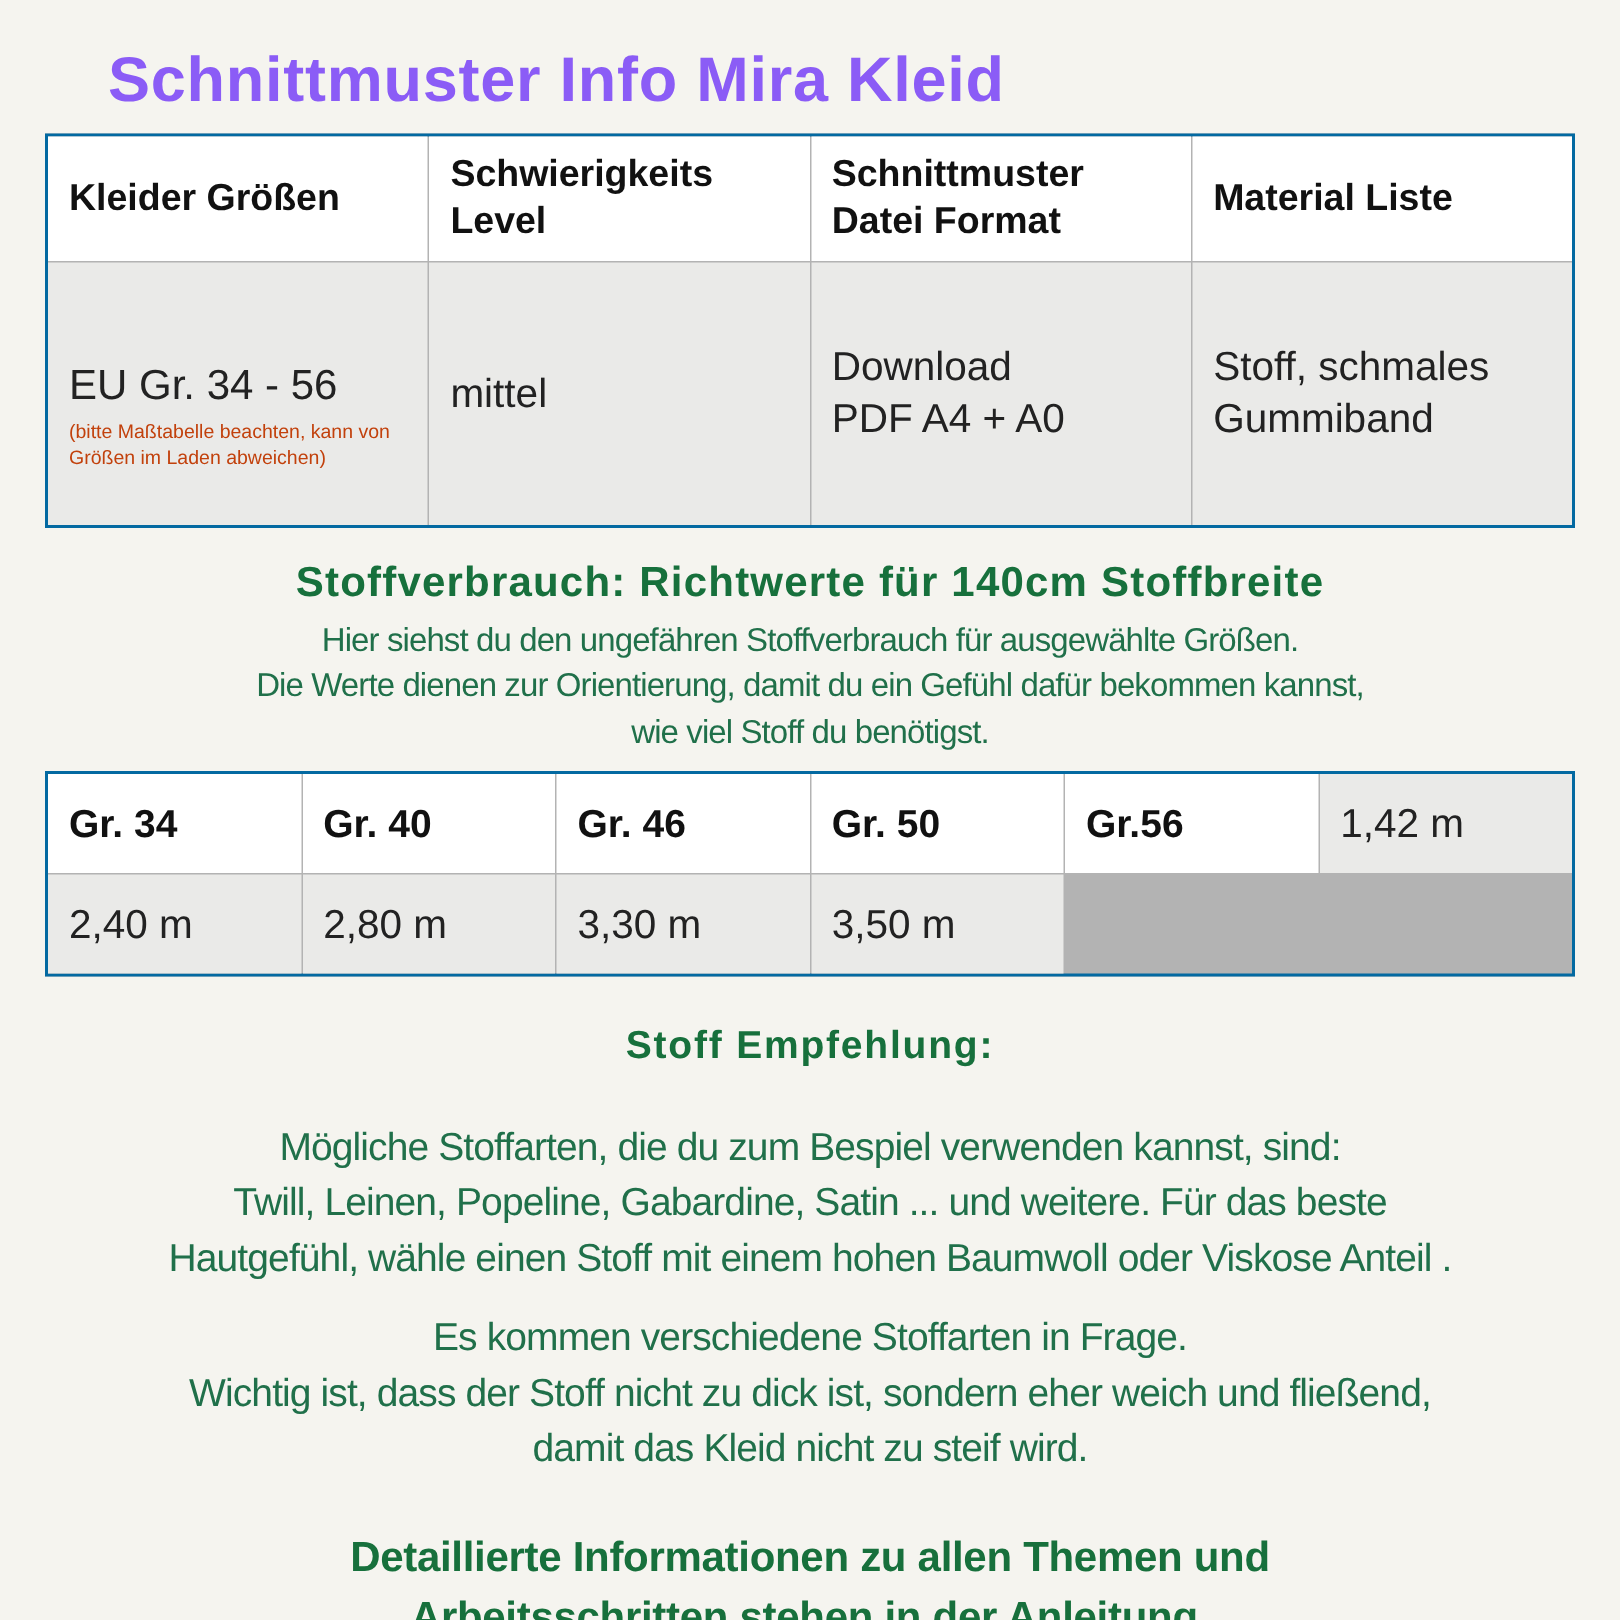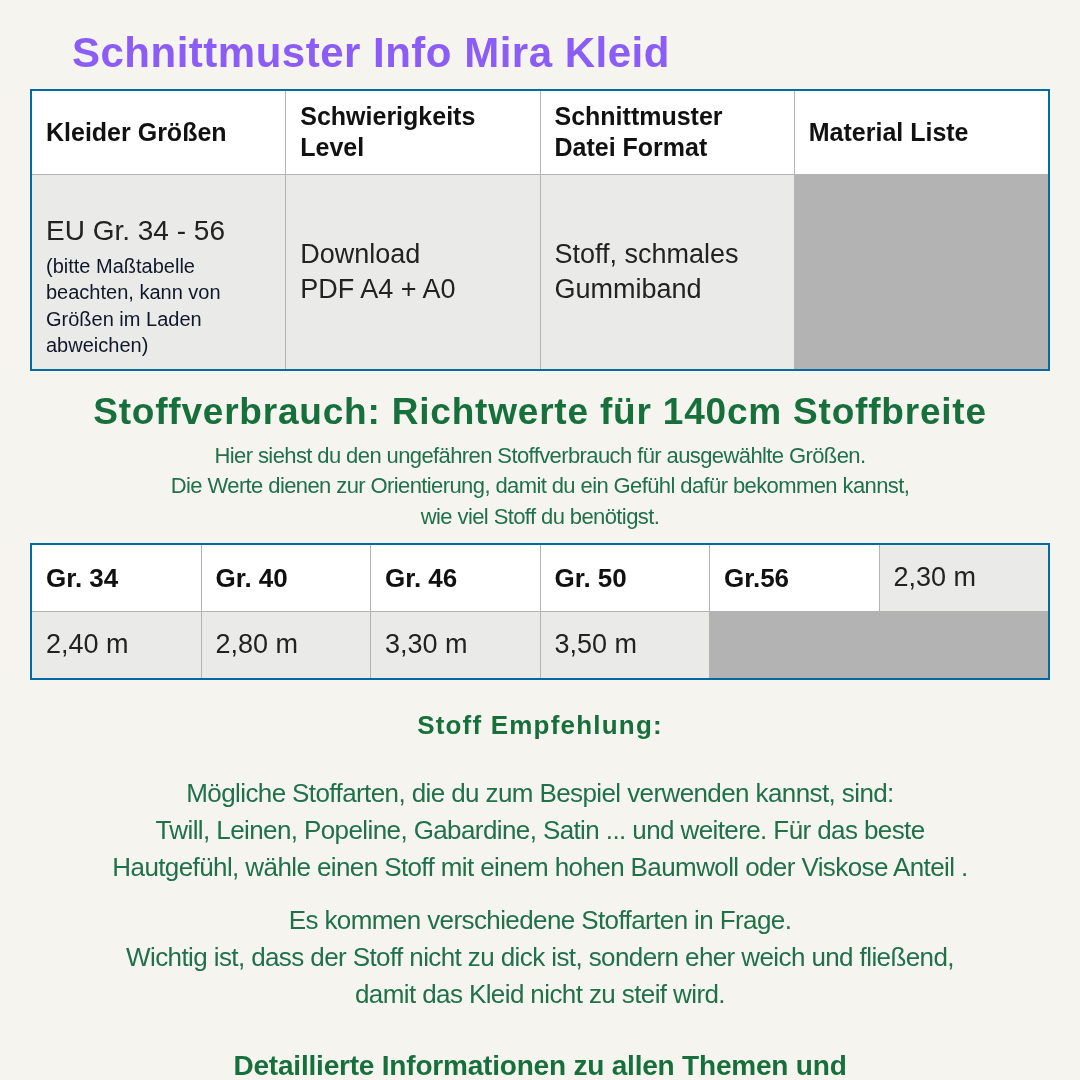--- a/index.html
+++ b/index.html
@@ -35,28 +35,28 @@
 
   .cell { padding: 10px 14px; display: flex; flex-direction: column; justify-content: center; }
   .th   { background: #ffffff; font-weight: 700; font-size: 25px; line-height: 1.25; color: #111; }
   .td   { background: #eaeae8; font-size: 27px; font-weight: 400; color: #222; line-height: 1.3; }
   .info-table .th { min-height: 82px; }
   .info-table .td { min-height: 175px; }
   .fabric-table .th { min-height: 64px; font-size: 26px; }
   .fabric-table .td { min-height: 66px; }
 
   .sizes-main { font-size: 28px; margin-bottom: 4px; margin-top: 28px; }
-  .sizes-note { font-size: 20px; line-height: 1.32; color: #0f172a; }
+  .sizes-note { font-size: 13px; line-height: 1.32; color: #c2410c; }
 
   .pre { white-space: pre-line; }
 
   .section-heading {
     margin-top: 20px;
     text-align: center;
-    font-size: 37px;
+    font-size: 28px;
     font-weight: 800;
     letter-spacing: 0.8px;
     color: #17703c;
   }
   .sub-heading {
     margin-top: 30px;
     font-size: 26px;
     letter-spacing: 1.2px;
   }
   .green-text {
@@ -97,39 +97,40 @@
     <div class="cell th pre">Schwierigkeits
 Level</div>
     <div class="cell th pre">Schnittmuster
 Datei Format</div>
     <div class="cell th pre">Material Liste</div>
 
     <div class="cell td">
       <div class="sizes-main">EU Gr. 34 - 56</div>
       <div class="sizes-note">(bitte Maßtabelle beachten, kann von Größen im Laden abweichen)</div>
     </div>
+    <div class="cell td">mittel</div>
     <div class="cell td pre">Download
 PDF A4 + A0</div>
     <div class="cell td pre">Stoff, schmales
 Gummiband</div>
   </div>
 
   <h2 class="section-heading">Stoffverbrauch: Richtwerte für 140cm Stoffbreite</h2>
   <p class="green-text subtext pre">Hier siehst du den ungefähren Stoffverbrauch für ausgewählte Größen.
 Die Werte dienen zur Orientierung, damit du ein Gefühl dafür bekommen kannst,
 wie viel Stoff du benötigst.</p>
 
   <div class="table fabric-table">
     <div class="cell th">Gr. 34</div>
     <div class="cell th">Gr. 40</div>
     <div class="cell th">Gr. 46</div>
     <div class="cell th">Gr. 50</div>
     <div class="cell th">Gr.56</div>
 
-    <div class="cell td">2,30 m</div>
+    <div class="cell td">1,42 m</div>
     <div class="cell td">2,40 m</div>
     <div class="cell td">2,80 m</div>
     <div class="cell td">3,30 m</div>
     <div class="cell td">3,50 m</div>
   </div>
 
   <h2 class="section-heading sub-heading">Stoff Empfehlung:</h2>
   <p class="green-text para2 pre">Mögliche Stoffarten, die du zum Bespiel verwenden kannst, sind:
 Twill, Leinen, Popeline, Gabardine, Satin ... und weitere. Für das beste
 Hautgefühl, wähle einen Stoff mit einem hohen Baumwoll oder Viskose Anteil .</p>

